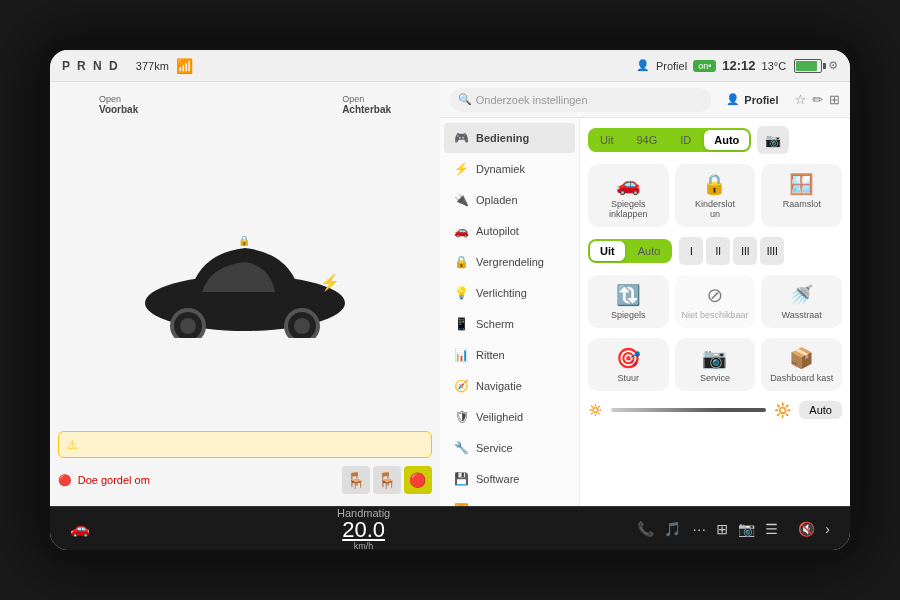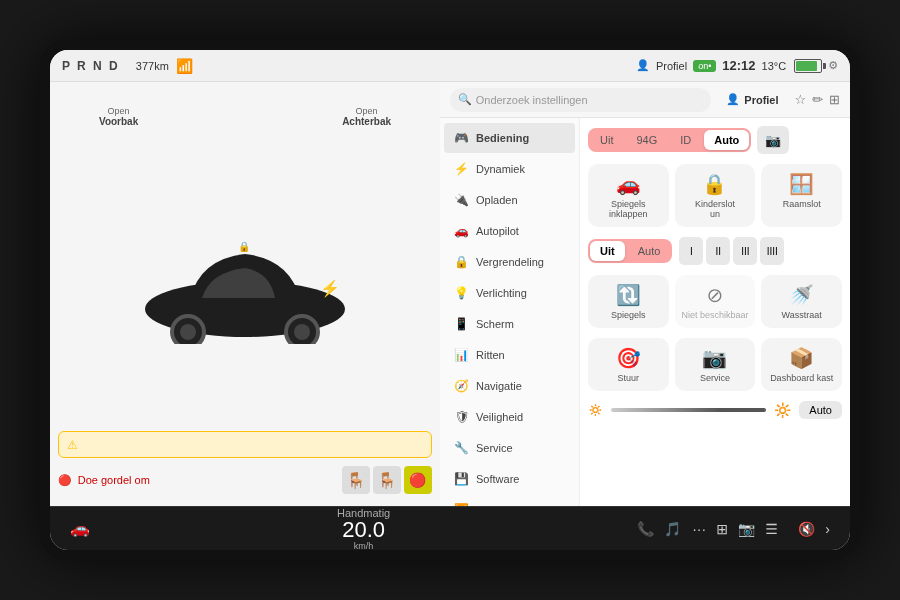--- a/index.html
+++ b/index.html
@@ -64,21 +64,21 @@
       position: relative;
       padding: 8px;
     }
     .car-labels {
       display: flex;
       justify-content: space-around;
       font-size: 10px;
       color: #444;
       padding: 4px 0;
     }
-    .car-label { text-align: center; margin-top: 12px; }
+    .car-label { text-align: left; }
     .car-label .open-text { color: #666; font-size: 9px; }
     .car-label .label-name { font-weight: 600; font-size: 10px; }
     .car-container {
       flex: 1;
       display: flex;
       align-items: center;
       justify-content: center;
       position: relative;
     }
     .warning-banner {
@@ -183,21 +183,21 @@
     
     .settings-row {
       display: flex;
       gap: 6px;
       margin-bottom: 10px;
       align-items: center;
     }
     .btn-group {
       display: flex;
       gap: 3px;
-      background: #fca5a5;
+      background: #84cc16;
       border-radius: 8px;
       padding: 2px;
     }
     .btn-toggle {
       padding: 4px 10px;
       border-radius: 6px;
       font-size: 11px;
       cursor: pointer;
       color: #555;
       border: none;
@@ -287,21 +287,21 @@
       cursor: pointer;
       display: flex;
       flex-direction: column;
       align-items: center;
     }
     .taskbar-spacer { flex: 1; }
     .taskbar-speed {
       text-align: center;
       color: #fff;
     }
-    .taskbar-speed .speed-val { font-size: 22px; font-weight: 300; line-height: 1; }
+    .taskbar-speed .speed-val { font-size: 22px; font-weight: 300; line-height: 1; text-decoration: underline; }
     .taskbar-speed .speed-unit { font-size: 9px; color: #aaa; }
     .taskbar-right { display: flex; align-items: center; gap: 10px; color: #ccc; font-size: 14px; }
   </style>
 </head>
 <body>
 
 <div class="outer-frame">
   <div class="screen">
 
     <div class="status-bar">

